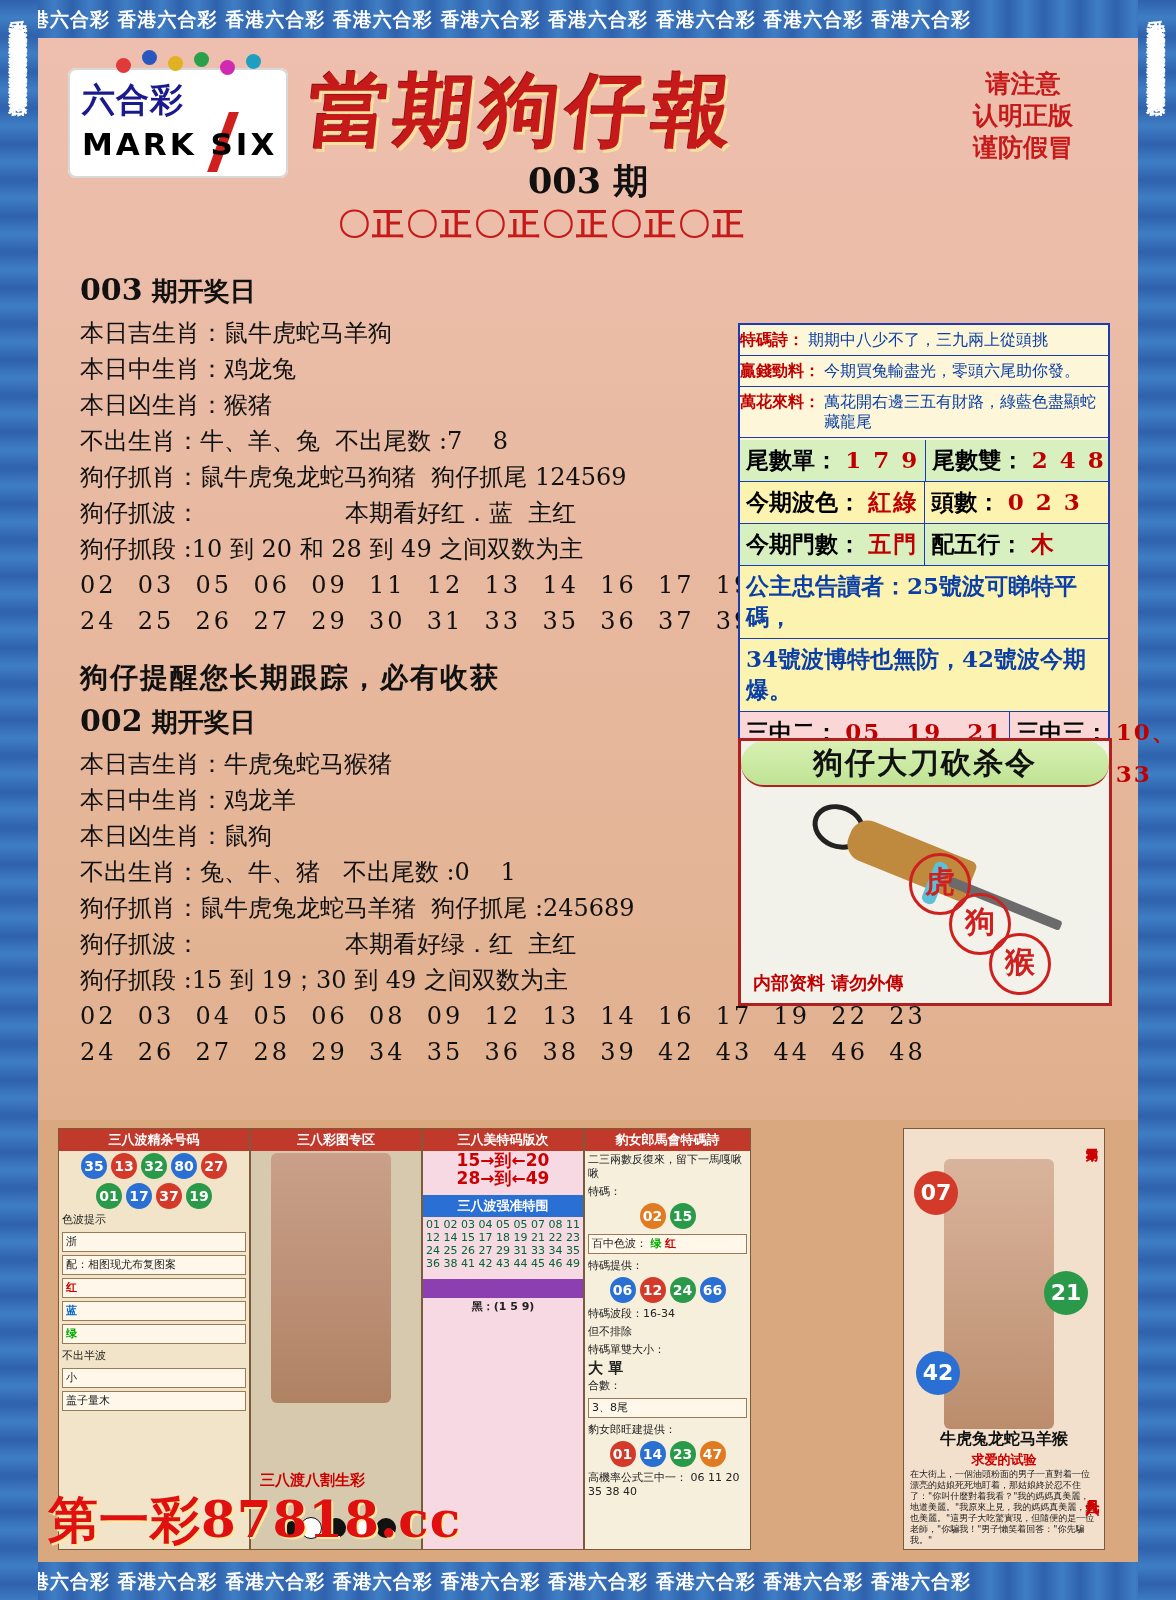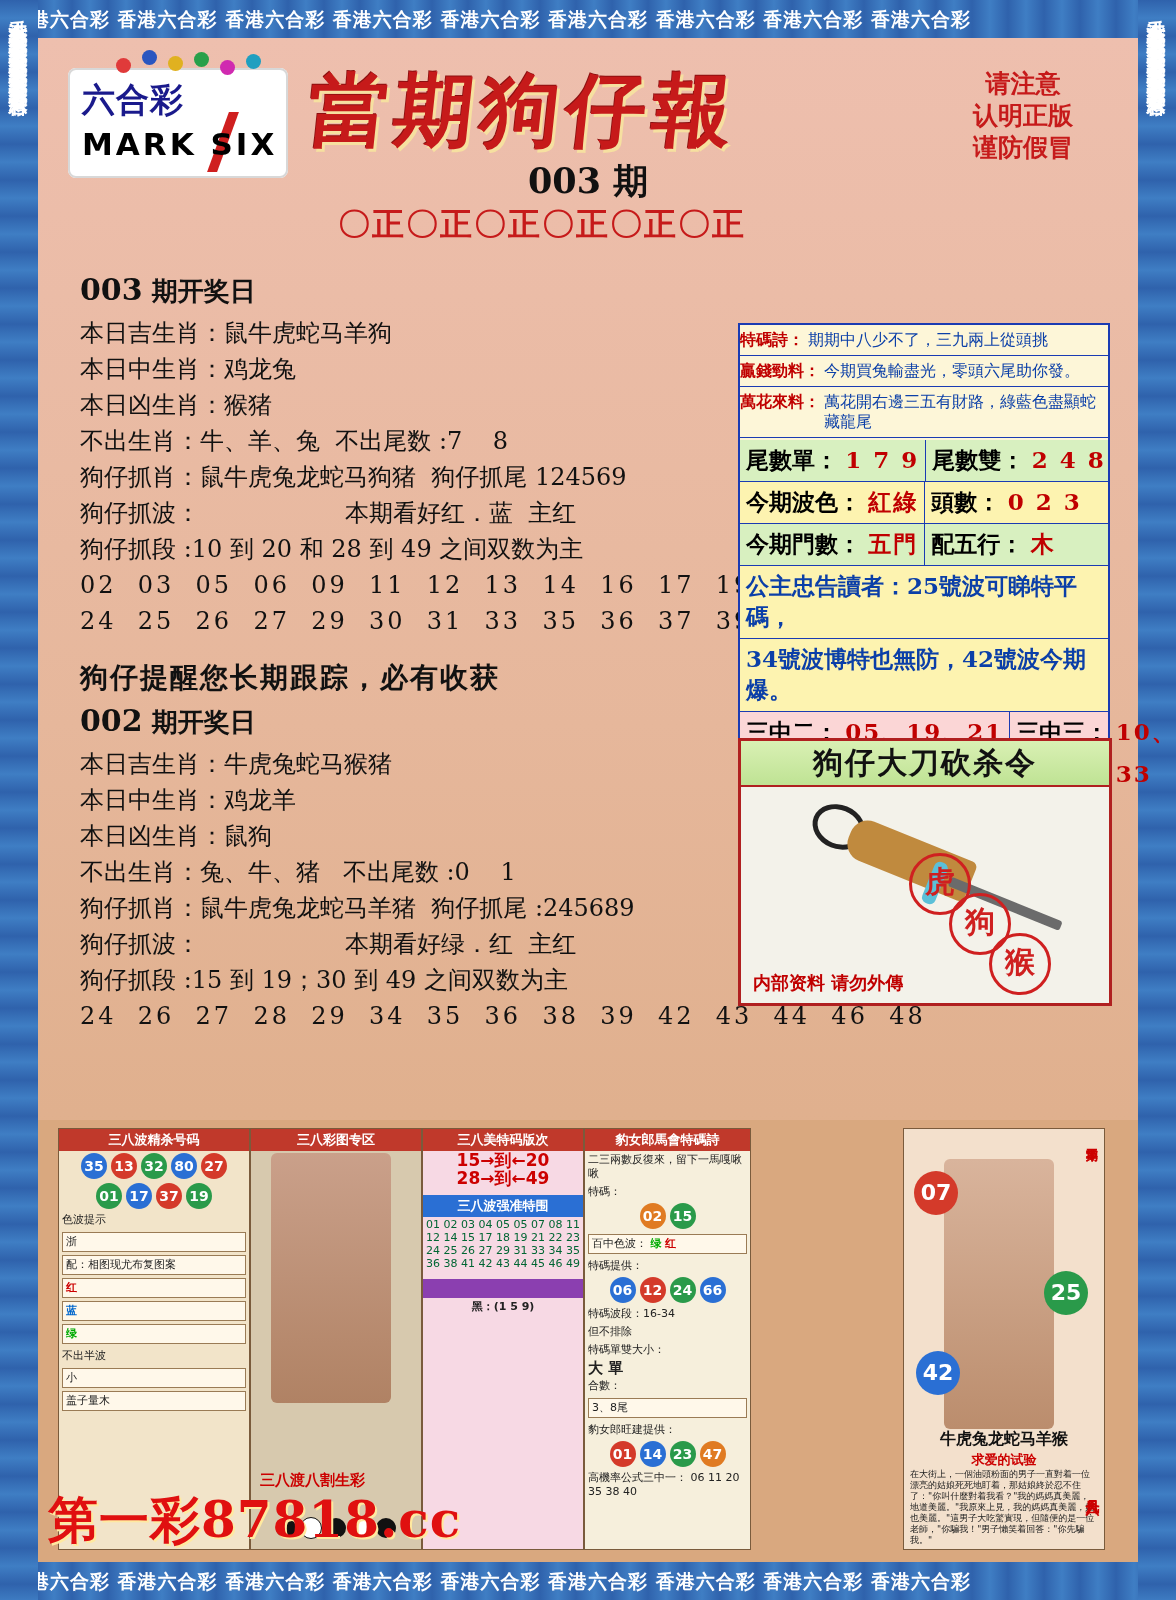--- a/index.html
+++ b/index.html
@@ -129,21 +129,21 @@
 
   
   .knife{
     position:absolute;left:700px;top:700px;width:368px;height:262px;
     background:#f3f2ea;border:3px solid #b02020;
   }
   .knife .hd{
     height:44px;background:linear-gradient(180deg,#d9f0b4,#bfe394);
     border-bottom:2px solid #b02020;
     font-size:30px;font-weight:bold;color:#111;text-align:center;line-height:44px;
-    font-family:"DejaVu Serif","Liberation Serif",serif;letter-spacing:2px;
+    font-family:"DejaVu Serif","Liberation Serif",serif;letter-spacing:2px;border-radius:23px;
   }
   .knife .foot{
     position:absolute;left:12px;bottom:8px;color:#c00000;font-size:18px;font-weight:bold;
     font-family:"DejaVu Serif","Liberation Serif",serif;
   }
   .blade{position:absolute;left:60px;top:70px;width:230px;height:120px;transform:rotate(22deg);}
   .blade .handle{position:absolute;left:150px;top:52px;width:120px;height:10px;background:#6b6b6b;border-radius:3px;}
   .blade .body{position:absolute;left:40px;top:30px;width:130px;height:42px;background:#c08a3e;border-radius:18px 6px 6px 18px;}
   .blade .ring{position:absolute;left:0px;top:26px;width:44px;height:34px;border:5px solid #222;border-radius:50%;}
   .blade .guard{position:absolute;left:130px;top:42px;width:14px;height:44px;background:#5bc0d8;border-radius:6px;}
@@ -266,20 +266,21 @@
       <b>002</b>
       <span>期开奖日</span>
     </div>
     <div class="line">本日吉生肖：牛虎兔蛇马猴猪</div>
     <div class="line">本日中生肖：鸡龙羊</div>
     <div class="line">本日凶生肖：鼠狗</div>
     <div class="line">不出生肖：兔、牛、猪   不出尾数 :0    1</div>
     <div class="line">狗仔抓肖：鼠牛虎兔龙蛇马羊猪  狗仔抓尾 :245689</div>
     <div class="line">狗仔抓波：                   本期看好绿．红  主红</div>
     <div class="line">狗仔抓段 :15 到 19；30 到 49 之间双数为主</div>
+    <div class="numrow">02  03  04  05  06  08  09  12  13  14  16  17  19  22  23</div>
     <div class="numrow">24  26  27  28  29  34  35  36  38  39  42  43  44  46  48</div>
   </div>
 
   <div class="poem">
     <div class="row">
       <span class="k">特碼詩：</span>
       <span class="v">期期中八少不了，三九兩上從頭挑</span>
     </div>
     <div class="row">
       <span class="k">贏錢勁料：</span>
@@ -460,21 +461,21 @@
         <span class="ball orange">47</span>
       </div>
       <div class="minitxt">高機率公式三中一：  06 11 20 35 38 40</div>
     </div>
 
 
     <div class="panel p6">
       <div class="vert-label">第零零三期</div>
       <div class="girl2"></div>
       <span class="ball red big" style="position:absolute;left:8px;top:40px;">07</span>
-      <span class="ball green big" style="position:absolute;right:14px;top:140px;">25</span>
+      <span class="ball green big" style="position:absolute;right:14px;top:140px;">21</span>
       <span class="ball blue big" style="position:absolute;left:10px;top:220px;">42</span>
       <div style="position:absolute;left:0;top:300px;width:100%;text-align:center;font-size:16px;font-weight:bold;color:#111;">牛虎兔龙蛇马羊猴</div>
       <div style="position:absolute;left:0;top:322px;width:100%;text-align:center;font-size:13px;font-weight:bold;color:#c00;">求爱的试验</div>
       <div style="position:absolute;left:6px;top:340px;width:186px;font-size:9px;line-height:11px;color:#222;">在大街上，一個油頭粉面的男子一直對着一位漂亮的姑娘死死地盯着，那姑娘終於忍不住了："你叫什麼對着我看？"我的媽媽真美麗，地道美麗。"我原來上見，我的媽媽真美麗，她也美麗。"這男子大吃驚實現，但隨便的是一位老師，"你騙我！"男子懶笑着回答："你先騙我。"</div>
       <div style="position:absolute;right:2px;bottom:60px;writing-mode:vertical-rl;text-orientation:upright;font-size:14px;font-weight:bold;color:#c00;">风月六合</div>
     </div>
 
     <div class="watermark">第一彩87818.cc</div>
   </div>
 

